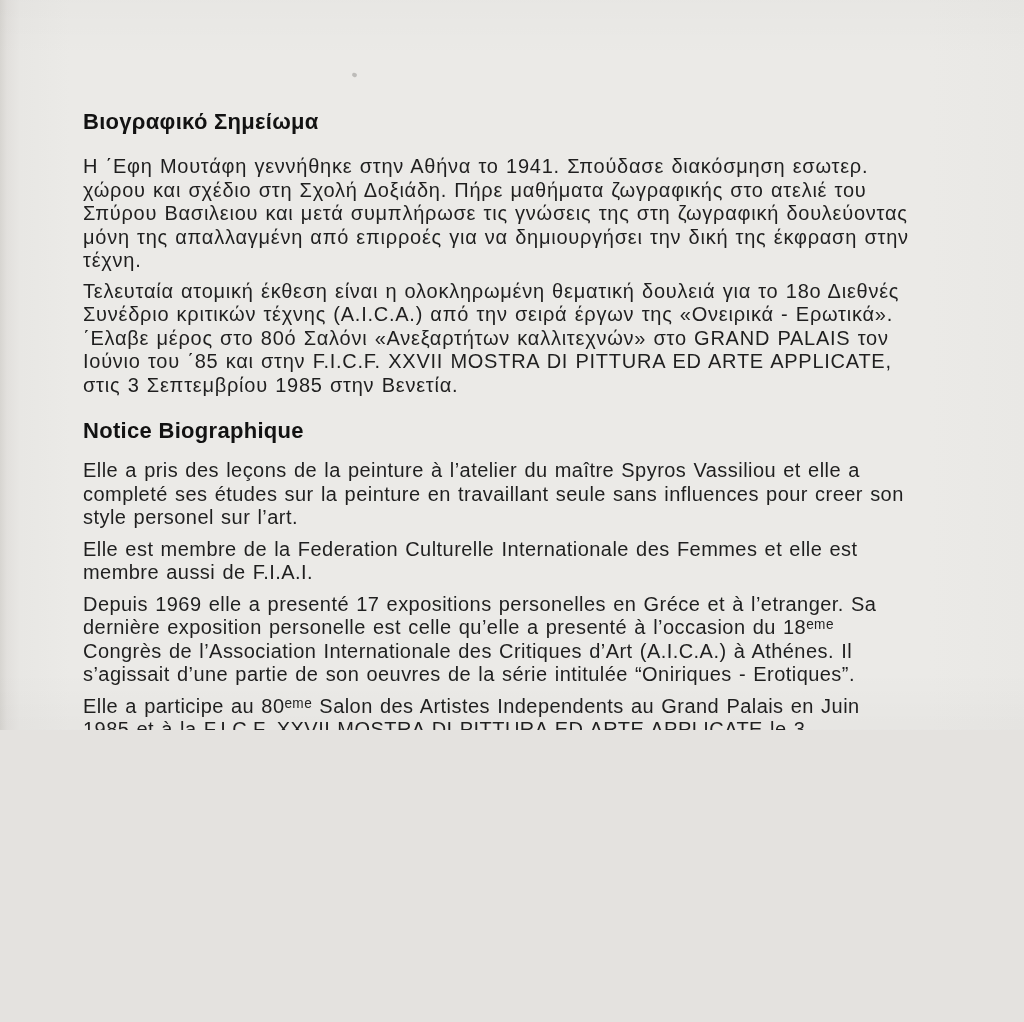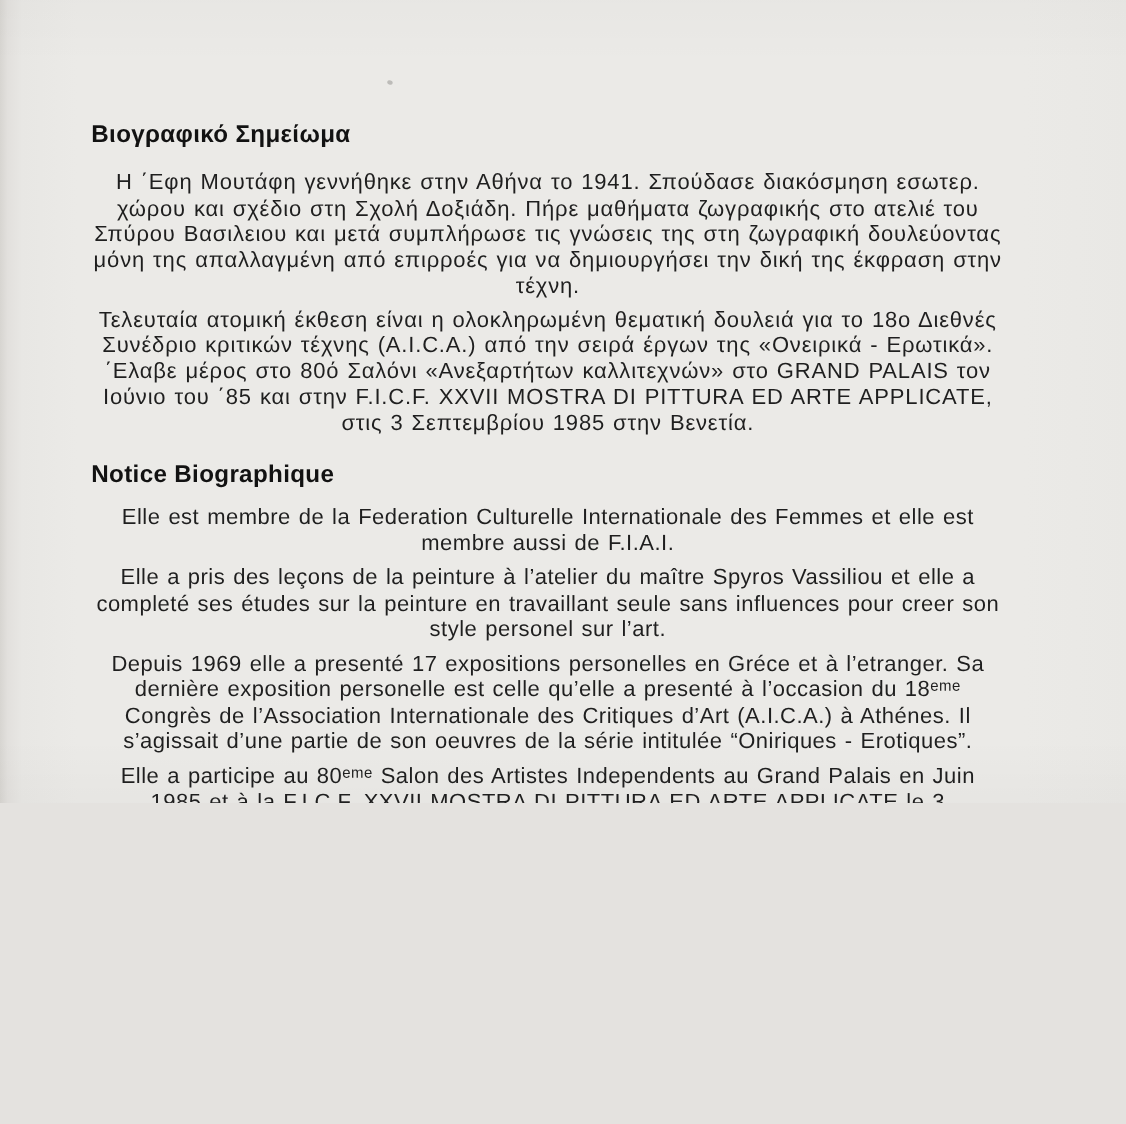--- a/index.html
+++ b/index.html
@@ -36,21 +36,20 @@
     color: #121212;
     letter-spacing: 0.3px;
     margin: 0 0 21px 0;
   }
   p.body-par {
     font-size: 20px;
     line-height: 23.5px;
     font-weight: 400;
     margin: 0;
     color: #1f1f1f;
-    text-align: center;
   }
   .section-greek p.body-par {
     letter-spacing: 0.75px;
     word-spacing: 1px;
     margin-bottom: 7px;
   }
   .section-french p.body-par {
     letter-spacing: 0.45px;
     word-spacing: 1.2px;
     margin-bottom: 8px;
@@ -85,22 +84,22 @@
   <div class="content">
 
     <section class="section-greek">
       <h1 class="heading">Βιογραφικό Σημείωμα</h1>
       <p class="body-par">Η ΄Εφη Μουτάφη γεννήθηκε στην Αθήνα το 1941. Σπούδασε διακόσμηση εσωτερ. χώρου και σχέδιο στη Σχολή Δοξιάδη. Πήρε μαθήματα ζωγραφικής στο ατελιέ του Σπύρου Βασιλειου και μετά συμπλήρωσε τις γνώσεις της στη ζωγραφική δουλεύοντας μόνη της απαλλαγμένη από επιρροές για να δημιουργήσει την δική της έκφραση στην τέχνη.</p>
       <p class="body-par">Τελευταία ατομική έκθεση είναι η ολοκληρωμένη θεματική δουλειά για το 18ο Διεθνές Συνέδριο κριτικών τέχνης (A.I.C.A.) από την σειρά έργων της «Ονειρικά - Ερωτικά». ΄Ελαβε μέρος στο 80ό Σαλόνι «Ανεξαρτήτων καλλιτεχνών» στο GRAND PALAIS τον Ιούνιο του ΄85 και στην F.I.C.F. XXVII MOSTRA DI PITTURA ED ARTE APPLICATE, στις 3 Σεπτεμβρίου 1985 στην Βενετία.</p>
     </section>
 
     <section class="section-french" lang="fr">
       <h2 class="heading">Notice Biographique</h2>
+      <p class="body-par">Elle a pris des leçons de la peinture à l’atelier du maître Spyros Vassiliou et elle a completé ses études sur la peinture en travaillant seule sans influences pour creer son style personel sur l’art.</p>
       <p class="body-par">Elle est membre de la Federation Culturelle Internationale des Femmes et elle est membre aussi de F.I.A.I.</p>
-      <p class="body-par">Elle a pris des leçons de la peinture à l’atelier du maître Spyros Vassiliou et elle a completé ses études sur la peinture en travaillant seule sans influences pour creer son style personel sur l’art.</p>
       <p class="body-par">Depuis 1969 elle a presenté 17 expositions personelles en Gréce et à l’etranger. Sa dernière exposition personelle est celle qu’elle a presenté à l’occasion du 18ᵉᵐᵉ Congrès de l’Association Internationale des Critiques d’Art (A.I.C.A.) à Athénes. Il s’agissait d’une partie de son oeuvres de la série intitulée “Oniriques - Erotiques”.</p>
       <p class="body-par">Elle a participe au 80ᵉᵐᵉ Salon des Artistes Independents au Grand Palais en Juin 1985 et à la F.I.C.F. XXVII MOSTRA DI PITTURA ED ARTE APPLICATE le 3 Septembre 1985 à Venise.</p>
     </section>
 
   </div>
 
   <div class="speck speck-1"></div>
   <div class="speck speck-2"></div>
 </div>
 

